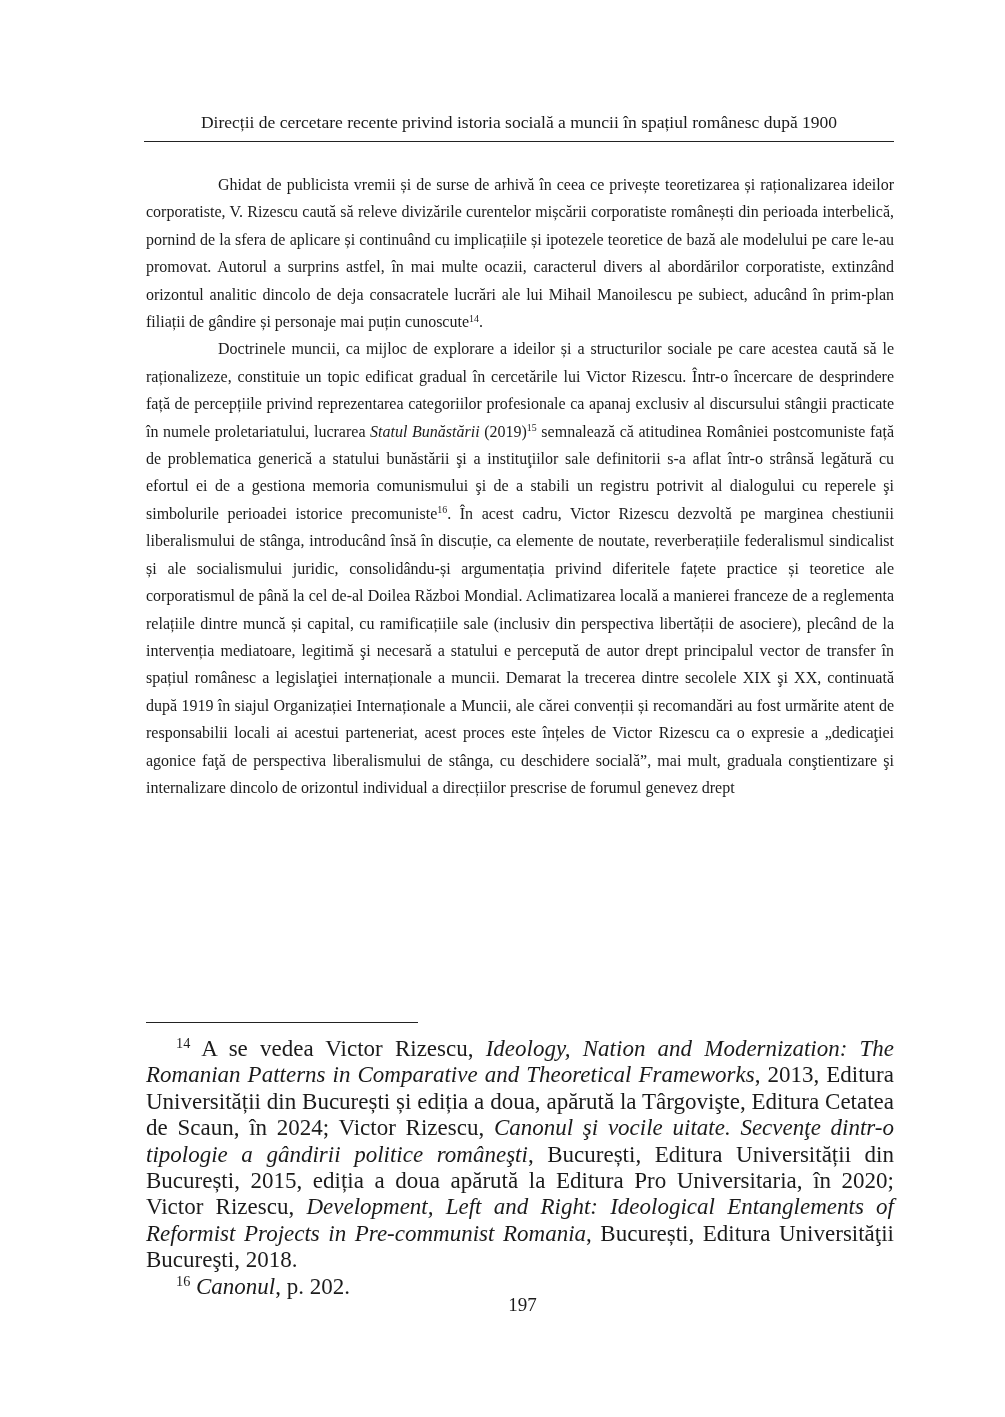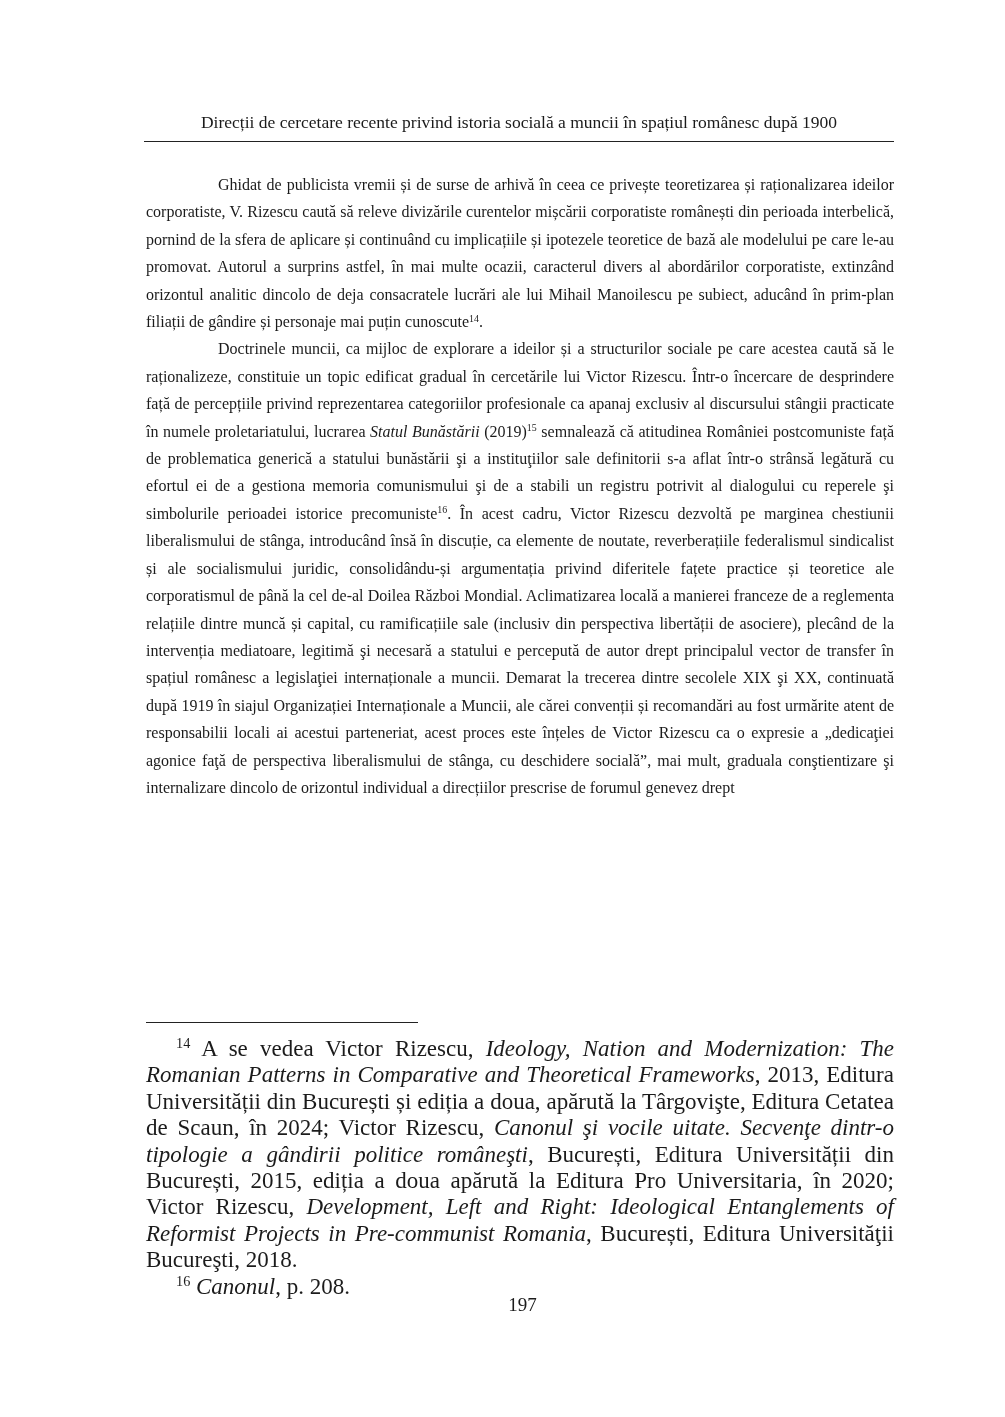--- a/index.html
+++ b/index.html
@@ -88,18 +88,18 @@
   </div>
 
   <div class="body-text">
     <p class="para"><span>Ghidat de publicista vremii și de surse de arhivă în ceea ce privește teoretizarea și raționalizarea ideilor corporatiste, V. Rizescu caută să releve divizările curentelor mișcării corporatiste românești din perioada interbelică, pornind de la sfera de aplicare și continuând cu implicațiile și ipotezele teoretice de bază ale modelului pe care le-au promovat. Autorul a surprins astfel, în mai multe ocazii, caracterul divers al abordărilor corporatiste, extinzând orizontul analitic dincolo de deja consacratele lucrări ale lui Mihail Manoilescu pe subiect, aducând în prim-plan filiații de gândire și personaje mai puțin cunoscute</span><sup>14</sup><span>.</span></p>
     <p class="para"><span>Doctrinele muncii, ca mijloc de explorare a ideilor și a structurilor sociale pe care acestea caută să le raționalizeze, constituie un topic edificat gradual în cercetările lui Victor Rizescu. Într-o încercare de desprindere față de percepțiile privind reprezentarea categoriilor profesionale ca apanaj exclusiv al discursului stângii practicate în numele proletariatului, lucrarea </span><em>Statul Bunăstării</em><span> (2019)</span><sup>15</sup><span> semnalează că atitudinea României postcomuniste față de problematica generică a statului bunăstării şi a instituţiilor sale definitorii s-a aflat într-o strânsă legătură cu efortul ei de a gestiona memoria comunismului şi de a stabili un registru potrivit al dialogului cu reperele şi simbolurile perioadei istorice precomuniste</span><sup>16</sup><span>. În acest cadru, Victor Rizescu dezvoltă pe marginea chestiunii liberalismului de stânga, introducând însă în discuție, ca elemente de noutate, reverberațiile federalismul sindicalist și ale socialismului juridic, consolidându-și argumentația privind diferitele fațete practice și teoretice ale corporatismul de până la cel de-al Doilea Război Mondial. Aclimatizarea locală a manierei franceze de a reglementa relațiile dintre muncă și capital, cu ramificațiile sale (inclusiv din perspectiva libertății de asociere), plecând de la intervenția mediatoare, legitimă şi necesară a statului e percepută de autor drept principalul vector de transfer în spațiul românesc a legislaţiei internaționale a muncii. Demarat la trecerea dintre secolele XIX şi XX, continuată după 1919 în siajul Organizației Internaționale a Muncii, ale cărei convenții și recomandări au fost urmărite atent de responsabilii locali ai acestui parteneriat, acest proces este înțeles de Victor Rizescu ca o expresie a „dedicaţiei agonice faţă de perspectiva liberalismului de stânga, cu deschidere socială”, mai mult, graduala conştientizare şi internalizare dincolo de orizontul individual a direcțiilor prescrise de forumul genevez drept</span></p>
   </div>
 
   <div class="footnote-block">
     <div class="footnote-rule"></div>
     <p class="footnote"><sup>14</sup><span> A se vedea Victor Rizescu, </span><em>Ideology, Nation and Modernization: The Romanian Patterns in Comparative and Theoretical Frameworks</em><span>, 2013, Editura Universității din București și ediția a doua, apărută la Târgovişte, Editura Cetatea de Scaun, în 2024; Victor Rizescu, </span><em>Canonul şi vocile uitate. Secvenţe dintr-o tipologie a gândirii politice româneşti</em><span>, București, Editura Universității din București, 2015, ediția a doua apărută la Editura Pro Universitaria, în 2020; Victor Rizescu, </span><em>Development, Left and Right: Ideological Entanglements of Reformist Projects in Pre-communist Romania</em><span>, București, Editura Universităţii Bucureşti, 2018.</span></p>
-    <p class="footnote"><sup>16</sup><span> </span><em>Canonul</em><span>, p. 208.</span></p>
+    <p class="footnote"><sup>16</sup><span> </span><em>Canonul</em><span>, p. 202.</span></p>
   </div>
 
   <div class="page-number">197</div>
 
 </div>
 
 </body></html>

